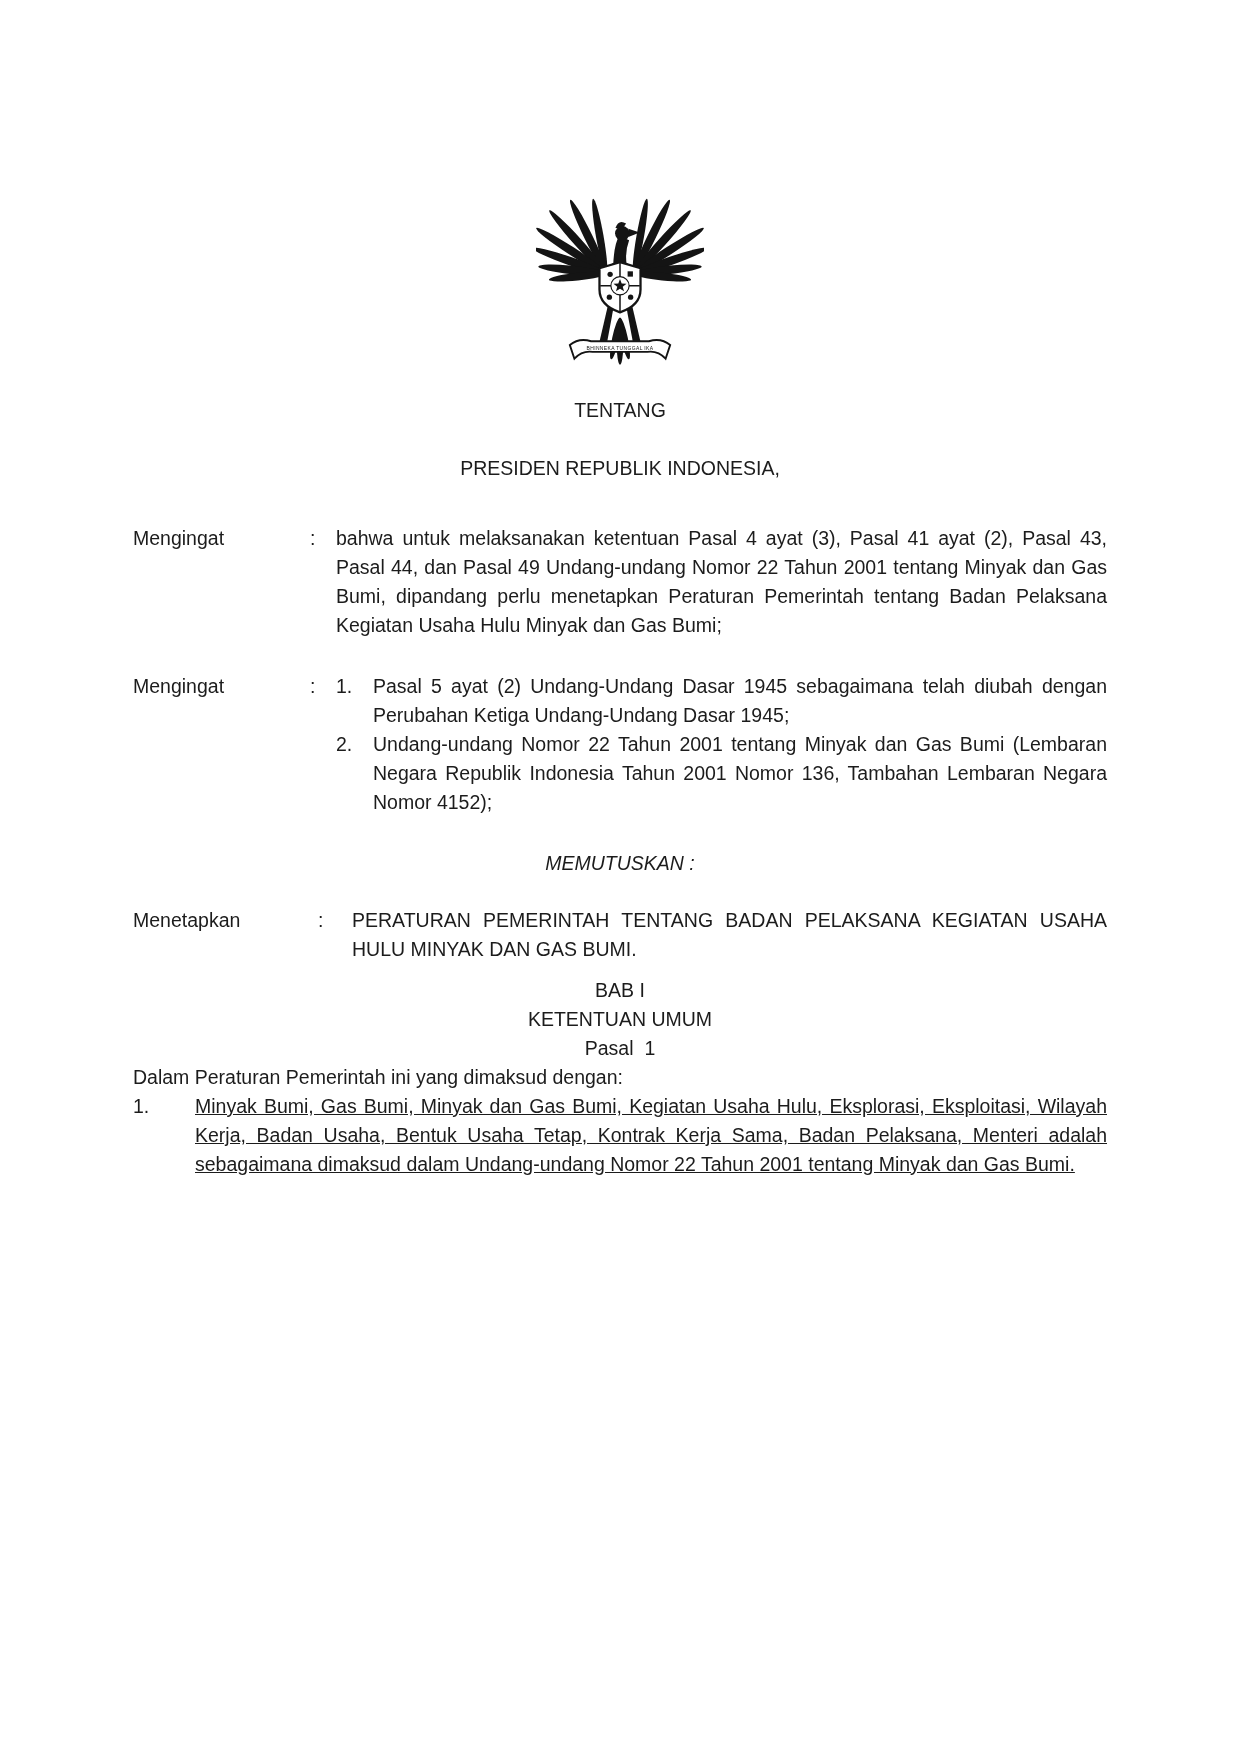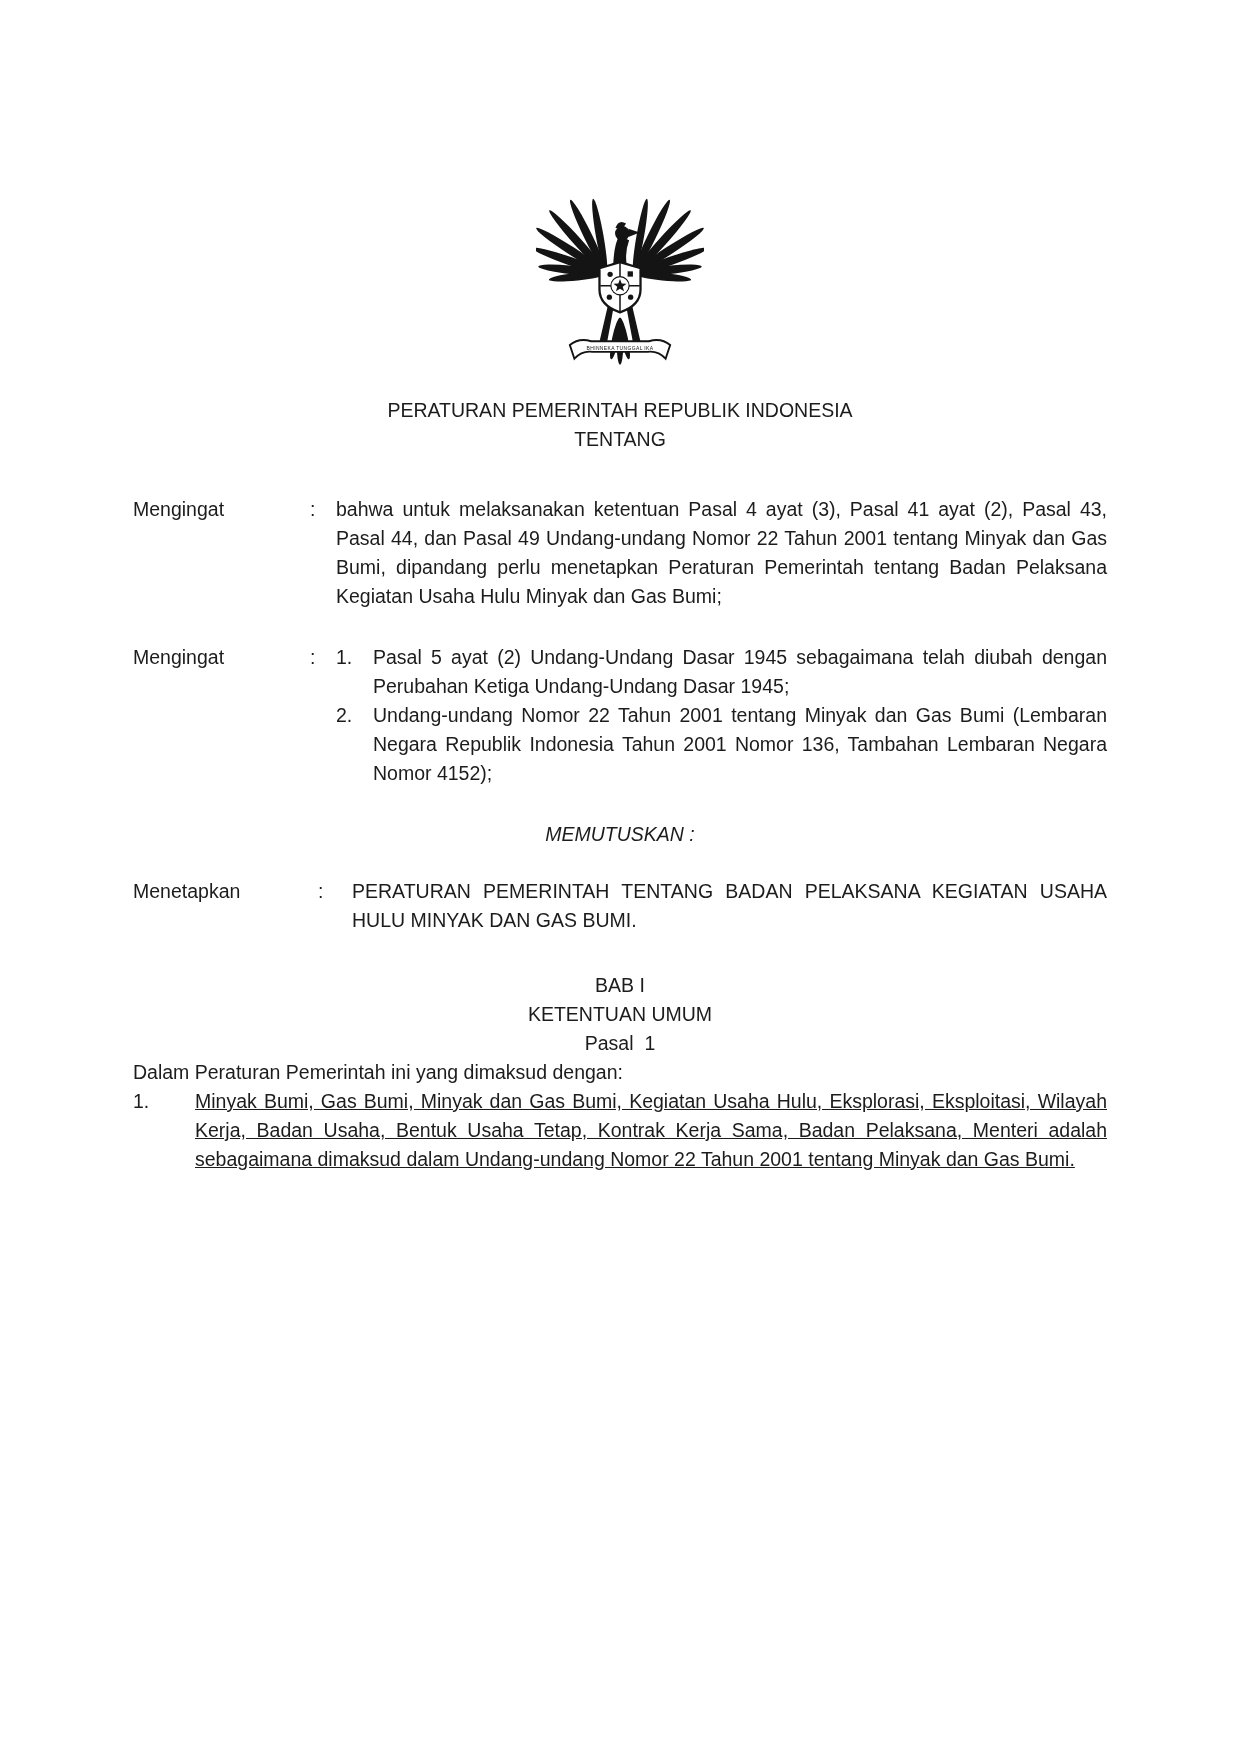--- a/index.html
+++ b/index.html
@@ -30,21 +30,21 @@
   .section-menimbang { margin-top:41px; }
   .section-mengingat { margin-top:32px; }
   .section-menetapkan { margin-top:28px;gap:8px; }
   .clause-label { width:177px; flex:none; }
   .clause-colon { width:26px; flex:none; }
   .clause-body { flex:1; text-align:justify; }
   .num-item { display:flex; }
   .num { width:37px; flex:none; }
   .num-text { flex:1; text-align:justify; }
   .memutuskan { margin-top:32px; text-align:center;font-style:italic; }
-  .bab-block { margin-top:36px; text-align:center; }
+  .bab-block { margin-top:12px; text-align:center; }
   .pasal { text-align:center; white-space:pre-wrap; }
   .intro { text-align:left; }
   .def-item { display:flex; }
   .def-num { width:62px; flex:none; }
   .def-text { flex:1; text-align:justify;text-decoration:underline; }
 </style>
 </head>
 <body>
 
 <div class="page">
@@ -101,24 +101,24 @@
       <polygon fill="#141414" points="110,117 112.2,122.9 118.6,123.2 113.6,127.2 115.3,133.3 110,129.8 104.7,133.3 106.4,127.2 101.4,123.2 107.8,122.9"></polygon>
     </g>
 
     <g>
       <path d="M44,204 Q56,194 72,199 L148,199 Q164,194 176,204 L170,222 Q160,211 146,213 L74,213 Q60,211 50,222 Z" fill="#ffffff" stroke="#141414" stroke-width="2.5"></path>
       <text x="110" y="210" text-anchor="middle" font-size="6.5" letter-spacing="0.5" fill="#141414">BHINNEKA TUNGGAL IKA</text>
     </g>
   </svg>
 
   <div class="title-block">
-    <div>PERATURAN PEMERINTAH REPUBLIK INDONESIA</div>
     <div>TENTANG</div>
   </div>
 
+  <div class="president">PRESIDEN REPUBLIK INDONESIA,</div>
 
   <div class="section section-menimbang">
     <div class="clause-label">Mengingat</div>
     <div class="clause-colon">:</div>
     <div class="clause-body">bahwa untuk melaksanakan ketentuan Pasal 4 ayat (3), Pasal 41 ayat (2), Pasal 43, Pasal 44, dan Pasal 49 Undang-undang Nomor 22 Tahun 2001 tentang Minyak dan Gas Bumi, dipandang perlu menetapkan Peraturan Pemerintah tentang Badan Pelaksana Kegiatan Usaha Hulu Minyak dan Gas Bumi;</div>
   </div>
 
   <div class="section section-mengingat">
     <div class="clause-label">Mengingat</div>
     <div class="clause-colon">:</div>

